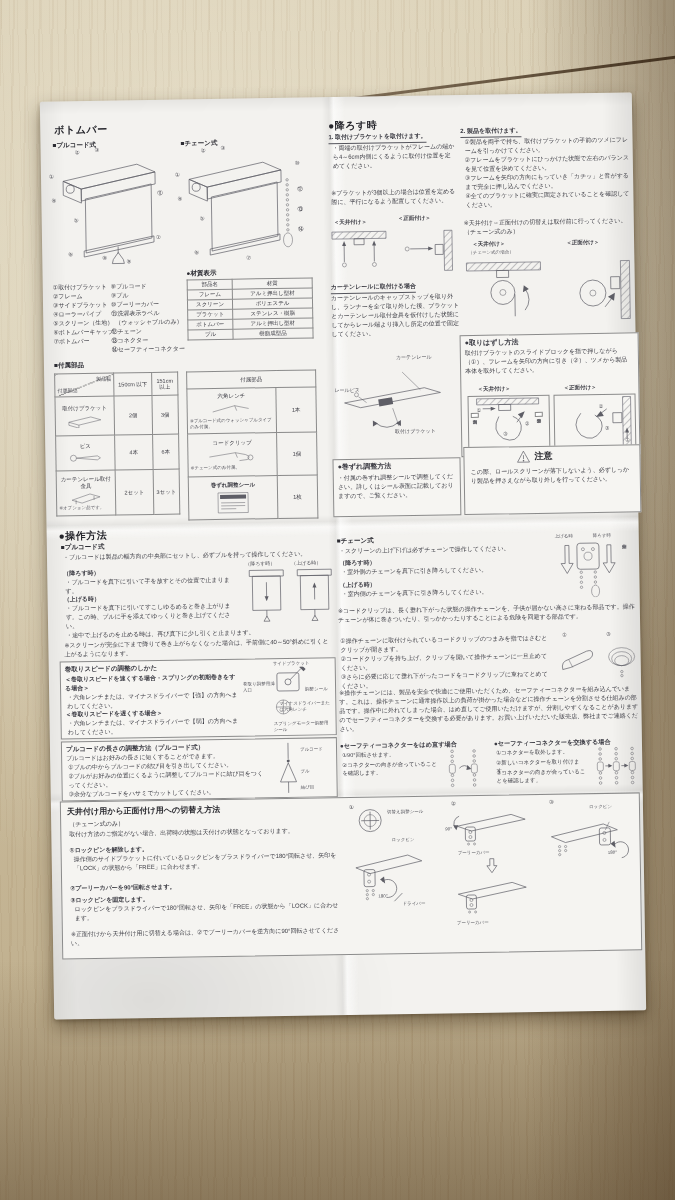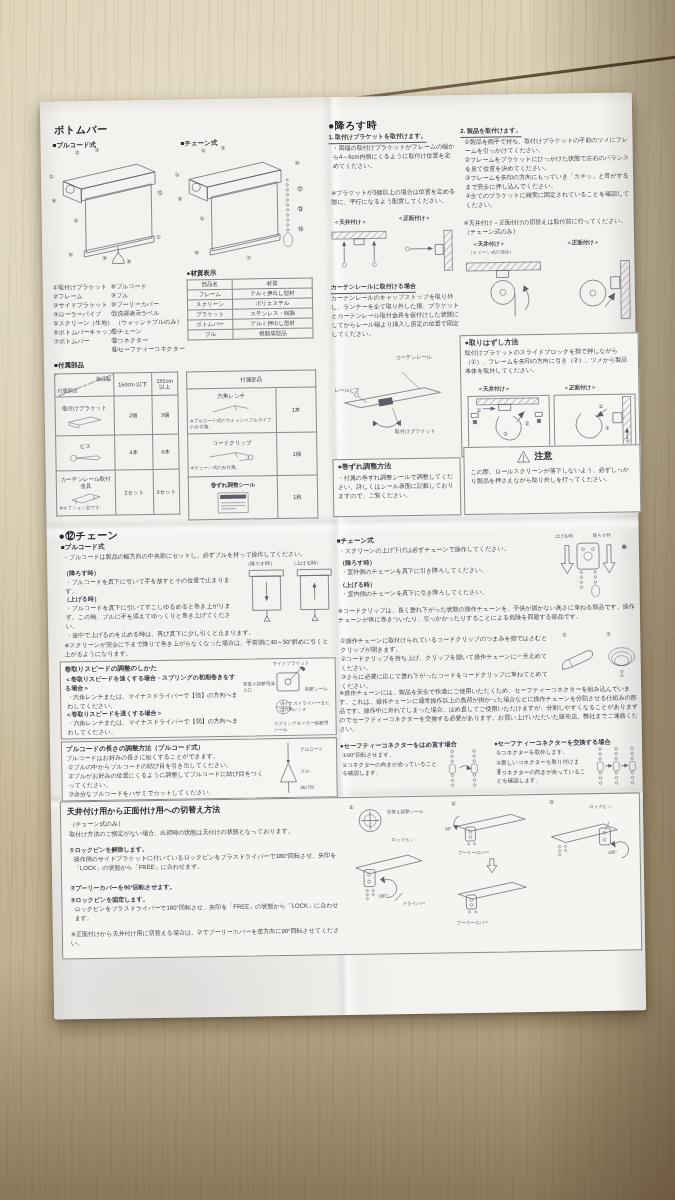--- a/index.html
+++ b/index.html
@@ -397,21 +397,21 @@
   <div class="abs box" style="left:418px;top:352px;width:175px;height:66px;background:#f6f5f2;">
     <svg class="abs" style="left:52px;top:3px;" width="14" height="13" viewBox="0 0 14 13">
       <path class="sk" d="M7 1 L13 12 L1 12 Z"></path>
         <line class="sk" x1="7" y1="5" x2="7" y2="9"></line>
         <circle class="fil" cx="7" cy="10.6" r=".8"></circle>
     </svg>
     <div class="abs bold" style="left:70px;top:3px;font-size:9px;color:#2a2a30;">注意</div>
     <div class="abs t6" style="left:6px;top:20px;width:162px;">この際、ロールスクリーンが落下しないよう、必ずしっかり製品を押さえながら取り外しを行ってください。</div>
   </div>
 
-  <div class="abs hd" style="left:12px;top:428px;">●⑫チェーン</div>
+  <div class="abs hd" style="left:12px;top:428px;">●操作方法</div>
 
   <div class="abs sub" style="left:14px;top:442px;">■プルコード式</div>
   <div class="abs t6" style="left:16px;top:452px;width:264px;">・プルコードは製品の幅方向の中央部にセットし、必ずプルを持って操作してください。</div>
   <div class="abs t6 bold" style="left:16px;top:468px;">（降ろす時）</div>
   <div class="abs t6" style="left:18px;top:477px;width:176px;">・プルコードを真下に引いて手を放すとその位置で止まります。</div>
   <div class="abs t6 bold" style="left:16px;top:494px;">（上げる時）</div>
   <div class="abs t6" style="left:18px;top:503px;width:176px;">・プルコードを真下に引いてすこしゆるめると巻き上がります。この時、プルに手を添えてゆっくりと巻き上げてください。</div>
   <div class="abs t6" style="left:18px;top:530px;width:264px;">・途中で上げるのを止める時は、再び真下に少し引くと止まります。</div>
   <div class="abs t6" style="left:16px;top:540px;width:268px;">※スクリーンが完全に下まで降りて巻き上がらなくなった場合は、手前側に40～50°斜めに引くと上がるようになります。</div>
   <div class="abs" style="left:198px;top:462px;width:88px;height:68px;">

